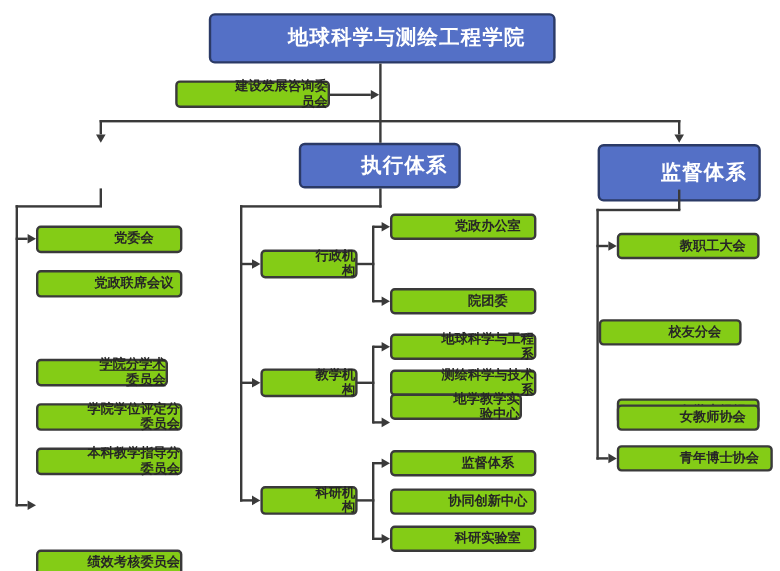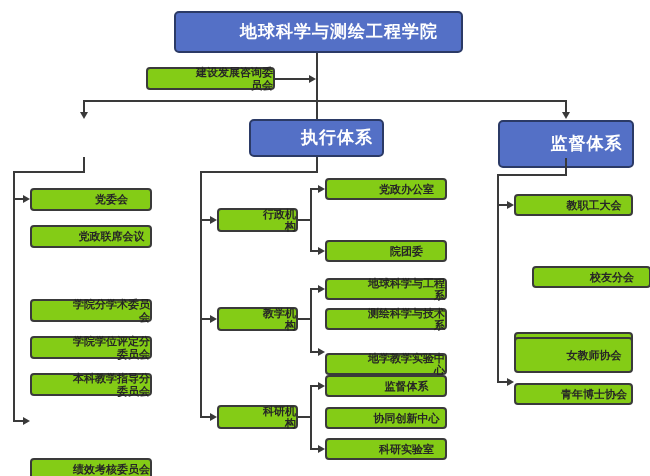--- a/index.html
+++ b/index.html
@@ -29,43 +29,43 @@
 
   <div class="box blue" style="left:174px;top:11px;width:289px;height:42px;">地球科学与测绘工程学院</div>
 
   <div class="box white" style="left:146px;top:67px;width:129px;height:23px;">建设发展咨询委员会</div>
 
   <div class="box blue" style="left:249px;top:119px;width:135px;height:38px;">执行体系</div>
   <div class="box blue" style="left:498px;top:120px;width:136px;height:48px;">监督体系</div>
 
   <div class="box white" style="left:30px;top:188px;width:122px;height:23px;">党委会</div>
   <div class="box white" style="left:30px;top:225px;width:122px;height:23px;">党政联席会议</div>
-  <div class="box white" style="left:30px;top:299px;width:122px;height:23px;">学院分学术委员会</div>
+  <div class="box white" style="left:30px;top:299px;width:110px;height:23px;text-decoration:underline;">学院分学术委员会</div>
   <div class="box white" style="left:30px;top:336px;width:122px;height:23px;">学院学位评定分委员会</div>
   <div class="box white" style="left:30px;top:373px;width:122px;height:23px;">本科教学指导分委员会</div>
   <div class="box white" style="left:30px;top:410px;width:122px;height:23px;margin-top:48px;">绩效考核委员会</div>
 
   <div class="box white" style="left:217px;top:307px;width:81px;height:24px;">教学机构</div>
   <div class="box white" style="left:217px;top:208px;width:81px;height:24px;">行政机构</div>
   <div class="box white" style="left:217px;top:405px;width:81px;height:24px;">科研机构</div>
 
   <div class="box white" style="left:325px;top:178px;width:122px;height:22px;">党政办公室</div>
   <div class="box white" style="left:325px;top:240px;width:122px;height:22px;">院团委</div>
   <div class="box white" style="left:325px;top:308px;width:122px;height:22px;">测绘科学与技术系</div>
   <div class="box white" style="left:325px;top:278px;width:122px;height:22px;">地球科学与工程系</div>
-  <div class="box white" style="left:325px;top:353px;width:122px;height:22px;">地学教学实验中心</div>
+  <div class="box white" style="left:325px;top:328px;width:110px;height:22px;">地学教学实验中心</div>
   <div class="box white" style="left:325px;top:375px;width:122px;height:22px;">监督体系</div>
   <div class="box white" style="left:325px;top:407px;width:122px;height:22px;">协同创新中心</div>
   <div class="box white" style="left:325px;top:438px;width:122px;height:22px;">科研实验室</div>
 
   <div class="box white" style="left:514px;top:194px;width:119px;height:22px;">教职工大会</div>
-  <div class="box white" style="left:532px;top:266px;width:119px;height:22px;">校友分会</div>
+  <div class="box white" style="left:499px;top:266px;width:119px;height:22px;">校友分会</div>
   <div class="box white" style="left:514px;top:302px;width:119px;height:22px;margin-top:30px;">各学生组织</div>
-  <div class="box white" style="left:514px;top:337px;width:119px;height:36px;">女教师协会</div>
-  <div class="box white" style="left:514px;top:383px;width:119px;height:22px;">青年博士协会</div>
+  <div class="box white" style="left:514px;top:337px;width:119px;height:22px;">女教师协会</div>
+  <div class="box white" style="left:514px;top:371px;width:130px;height:22px;">青年博士协会</div>
 
   <div class="vline" style="left:316px;top:53px;height:66px;"></div>
 
   <div class="hline" style="left:83px;top:100px;width:484px;"></div>
   <div class="vline" style="left:83px;top:100px;height:12px;"></div>
   <div class="tri-d" style="left:80px;top:112px;"></div>
   <div class="vline" style="left:565px;top:100px;height:12px;"></div>
   <div class="tri-d" style="left:562px;top:112px;"></div>
 
   <div class="hline" style="left:275px;top:78px;width:34px;"></div>

